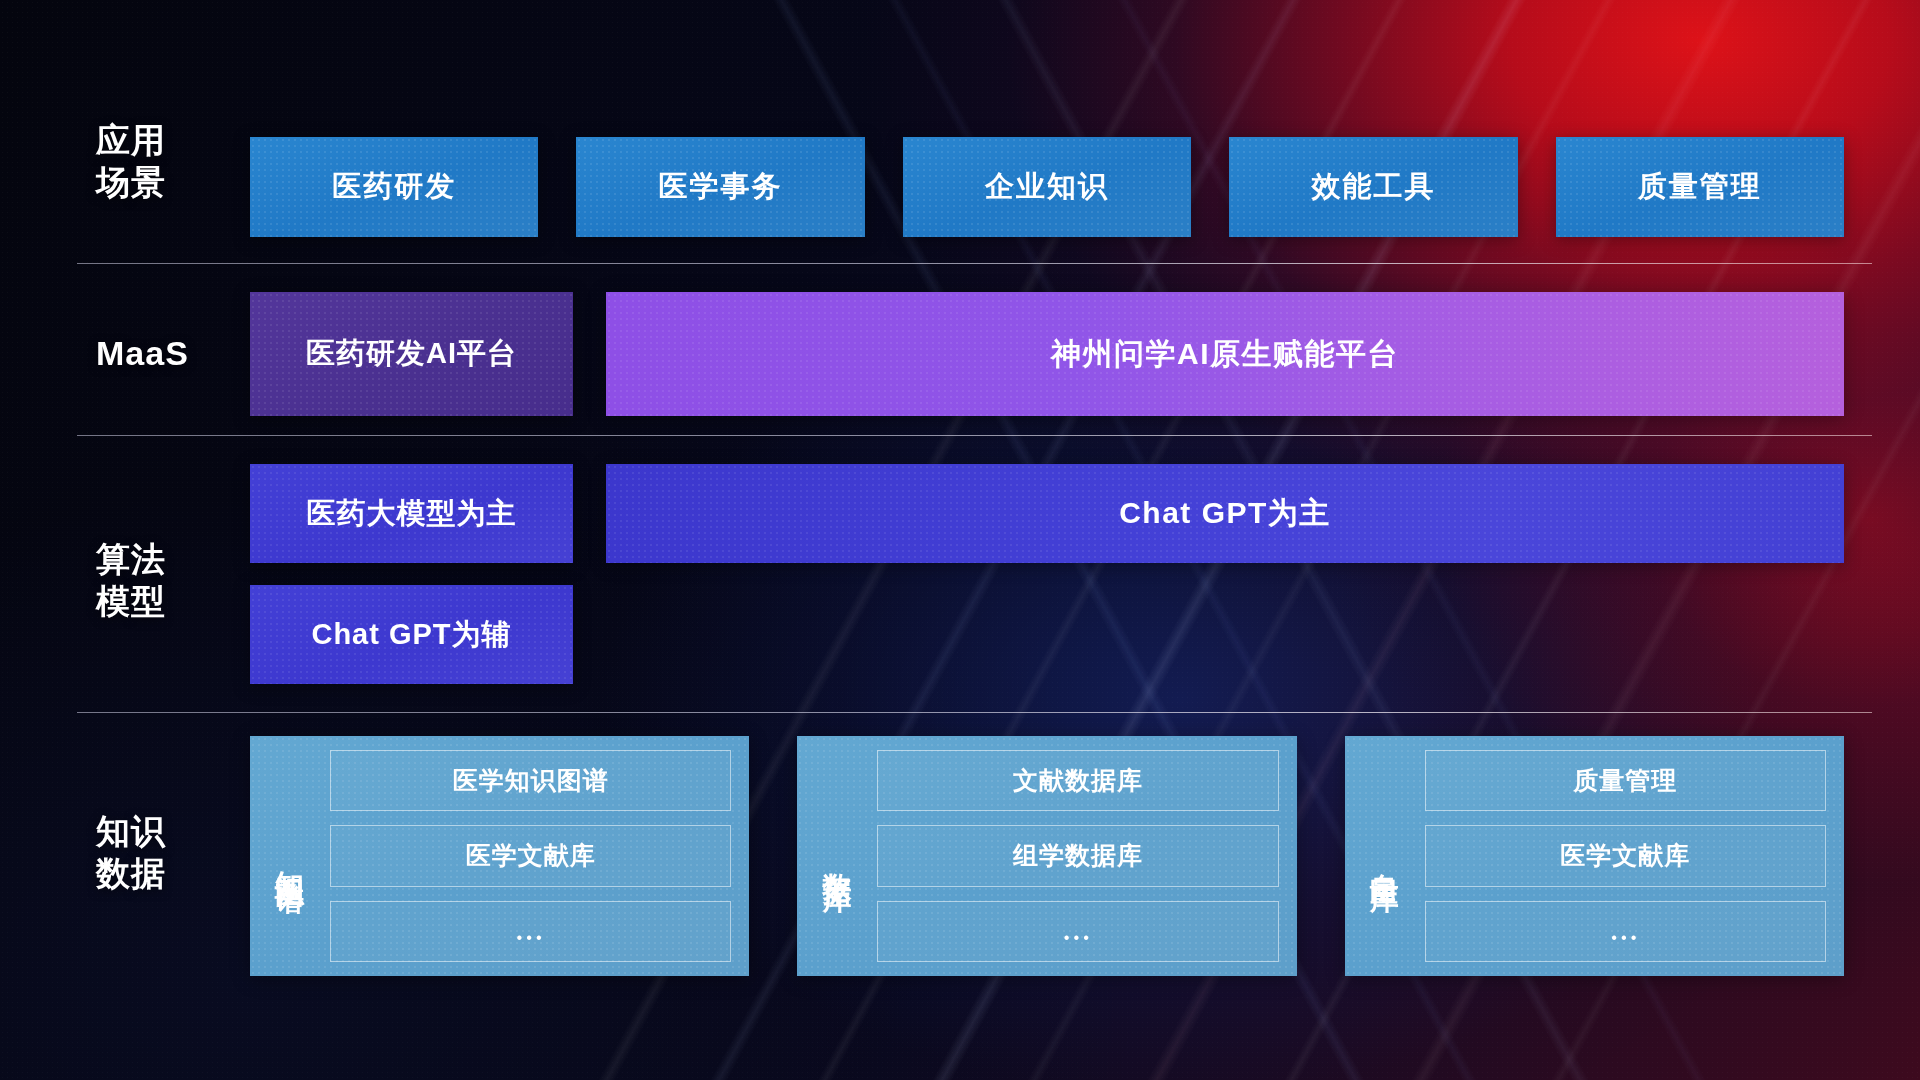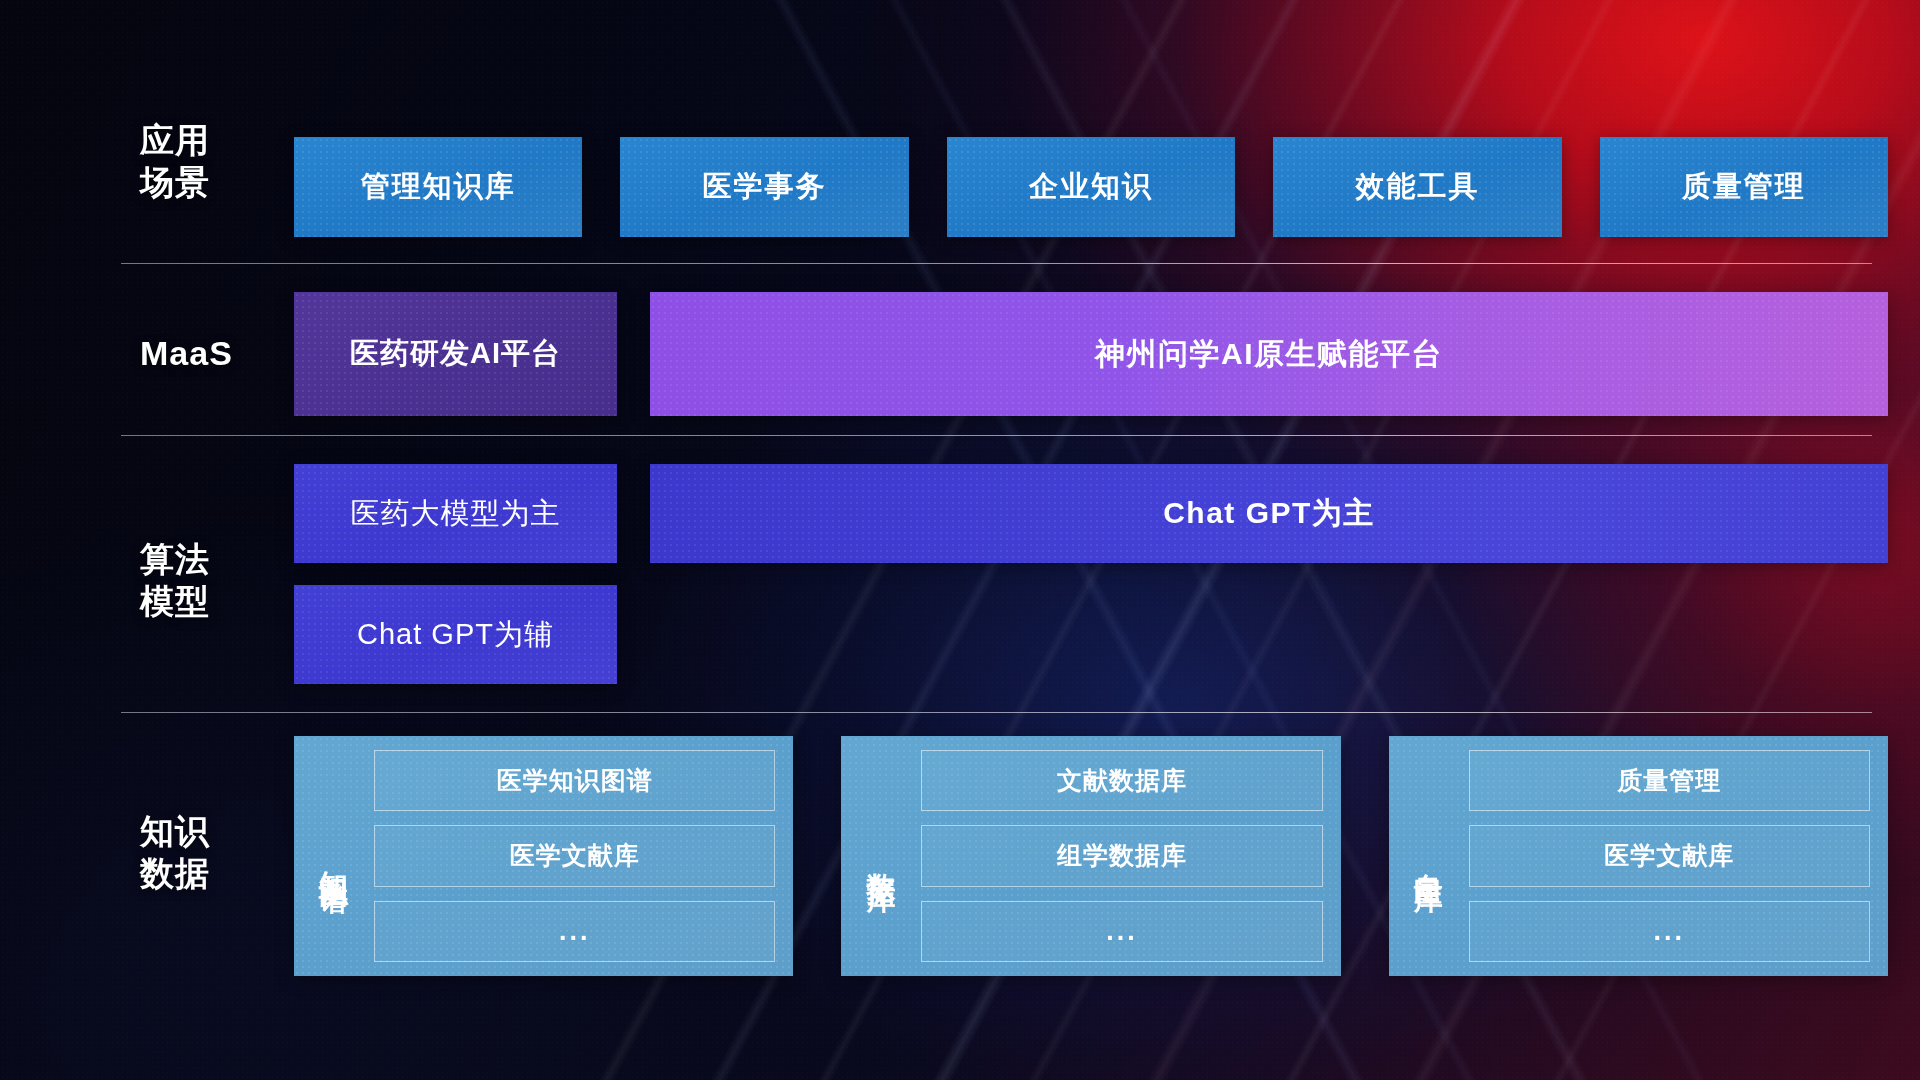--- a/index.html
+++ b/index.html
@@ -74,21 +74,21 @@
     opacity: 0.85;
   }
 
   .bg-dots {
     background-image: radial-gradient(rgba(255,255,255,0.055) 0.7px, transparent 0.8px);
     background-size: 5px 5px;
     opacity: 0.55;
   }
 
   
-  .content { position: absolute; inset: 0; margin-left: 44px; }
+  .content { position: absolute; inset: 0; }
 
   .sep {
     position: absolute;
     height: 1px;
     left: 77px;
     right: 48px;
     background: linear-gradient(90deg,
       rgba(185,185,205,0.62) 0%,
       rgba(200,200,220,0.70) 45%,
       rgba(230,225,235,0.78) 72%,
@@ -205,21 +205,21 @@
   }
   .algo-line { display: flex; gap: 33px; height: 99px; }
   .algo-left {
     width: 323px;
     background: linear-gradient(160deg, #4340d6 0%, #3d38cf 55%, #4641d4 100%);
     display: flex;
     align-items: center;
     justify-content: center;
     color: #ffffff;
     font-size: 29px;
-    font-weight: 400;
+    font-weight: 700;
     letter-spacing: 1px;
     box-shadow: 0 3px 16px rgba(0,0,0,0.34);
     position: relative;
     overflow: hidden;
   }
   .algo-right {
     flex: 1;
     background: linear-gradient(95deg, #3c37cd 0%, #4340d6 42%, #4a46da 72%, #4340d4 100%);
     display: flex;
     align-items: center;
@@ -298,20 +298,21 @@
     flex: 1;
     border: 1px solid rgba(255,255,255,0.52);
     display: flex;
     align-items: center;
     justify-content: center;
     color: #ffffff;
     font-size: 25px;
     font-weight: 700;
     letter-spacing: 1px;
     background: rgba(255,255,255,0.035);
+    font-family: Liberation Serif, serif;
   }
   .kd-item.ellipsis { font-size: 27px; letter-spacing: 3px; }
 </style>
 </head>
 <body>
 
 <div id="stage">
 
   <div class="bg-layer bg-base"></div>
   <div class="bg-layer bg-streaks"></div>
@@ -319,21 +320,21 @@
   <div class="bg-layer bg-dots"></div>
 
   <div class="content">
 
     <div class="sep sep-1"></div>
     <div class="sep sep-2"></div>
     <div class="sep sep-3"></div>
 
     <div class="row-label" style="top:120px;">应用<br>场景</div>
     <div class="app-row">
-      <div class="app-box">管理知识库</div>
+      <div class="app-box">医药研发</div>
       <div class="app-box">医学事务</div>
       <div class="app-box">企业知识</div>
       <div class="app-box">效能工具</div>
       <div class="app-box">质量管理</div>
     </div>
 
     <div class="row-label" style="top:333px;">MaaS</div>
     <div class="maas-row">
       <div class="maas-left">医药研发AI平台</div>
       <div class="maas-right">神州问学AI原生赋能平台</div>

